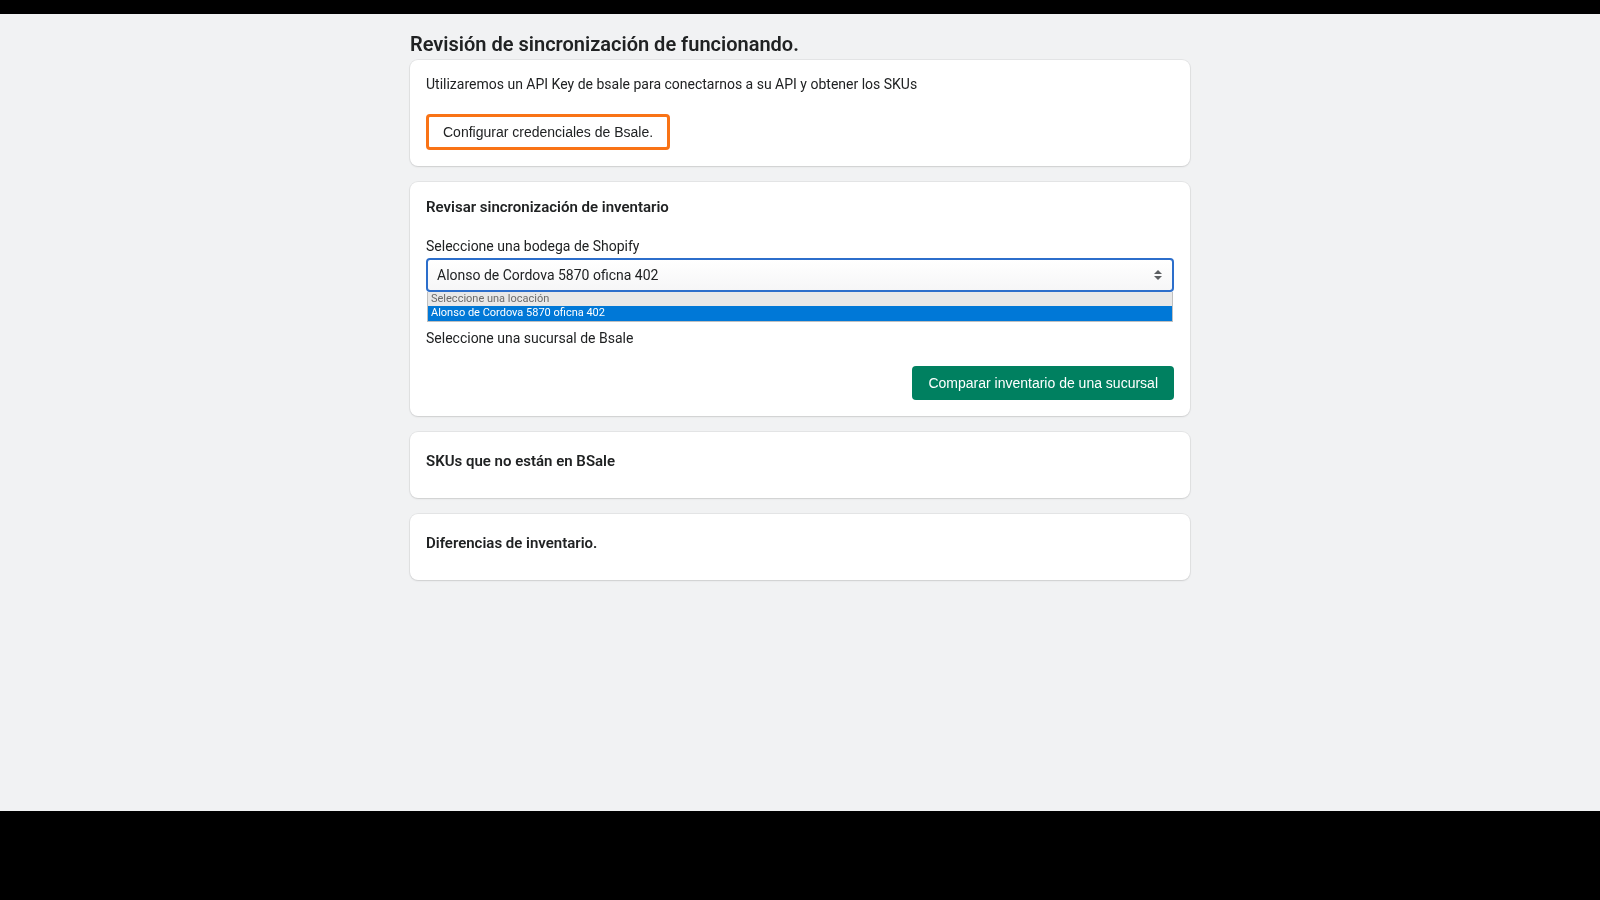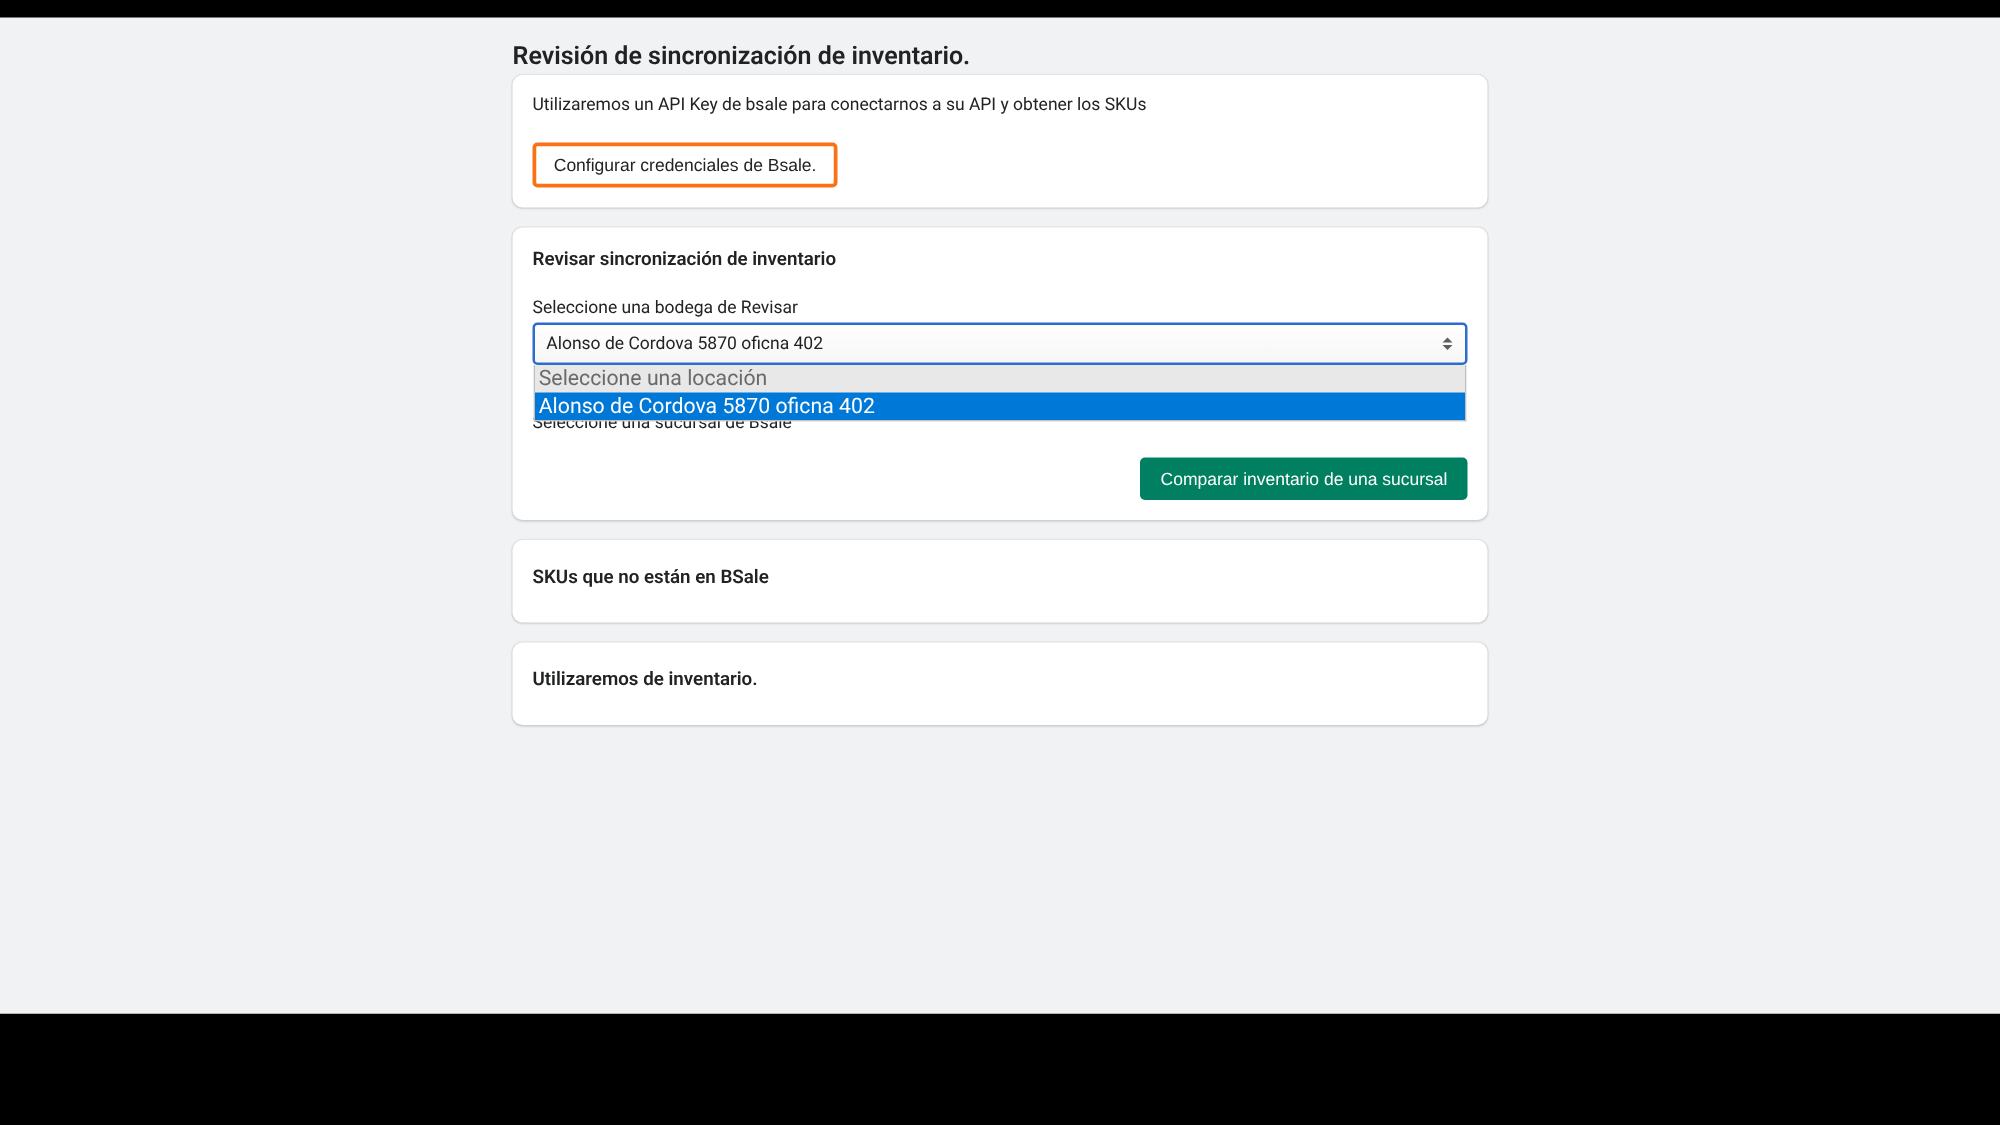--- a/index.html
+++ b/index.html
@@ -144,21 +144,21 @@
       left: 1px;
       right: 1px;
       background-color: #e8e8e8;
       border: 1px solid #c0c0c0;
       border-top: none;
       z-index: 10;
     }
     
     .dropdown-option {
       padding: 0px 3px;
-      font-size: 17px;
+      font-size: 11px;
       color: #6a6a6a;
       cursor: default;
       line-height: 1.3;
     }
     
     .dropdown-option.highlighted {
       background-color: #0078d7;
       color: #fff;
     }
     
@@ -193,32 +193,32 @@
       font-weight: 600;
       color: #202223;
     }
   </style>
 </head>
 <body>
 
 <div class="page-wrapper">
   <div class="container">
 
-    <h1 class="page-title">Revisión de sincronización de inventario.</h1>
+    <h1 class="page-title">Revisión de sincronización de funcionando.</h1>
 
     <div class="card">
       <p class="card-text">Utilizaremos un API Key de bsale para conectarnos a su API y obtener los SKUs</p>
       <button class="btn-secondary">Configurar credenciales de Bsale.</button>
     </div>
 
     <div class="card">
       <h2 class="section-title">Revisar sincronización de inventario</h2>
 
       <div class="form-group">
-        <label class="form-label">Seleccione una bodega de Revisar</label>
+        <label class="form-label">Seleccione una bodega de Shopify</label>
         <div class="select-wrapper">
           <div class="form-select focused">Alonso de Cordova 5870 oficna 402</div>
           <span class="select-icon"></span>
 
           <div class="dropdown-overlay">
             <div class="dropdown-option">Seleccione una locación</div>
             <div class="dropdown-option highlighted">Alonso de Cordova 5870 oficna 402</div>
           </div>
         </div>
       </div>
@@ -230,17 +230,17 @@
       <div class="action-row">
         <button class="btn-primary">Comparar inventario de una sucursal</button>
       </div>
     </div>
 
     <div class="card-compact">
       <h3 class="card-heading">SKUs que no están en BSale</h3>
     </div>
 
     <div class="card-compact">
-      <h3 class="card-heading">Utilizaremos de inventario.</h3>
+      <h3 class="card-heading">Diferencias de inventario.</h3>
     </div>
 
   </div>
 </div>
 
 </body></html>

